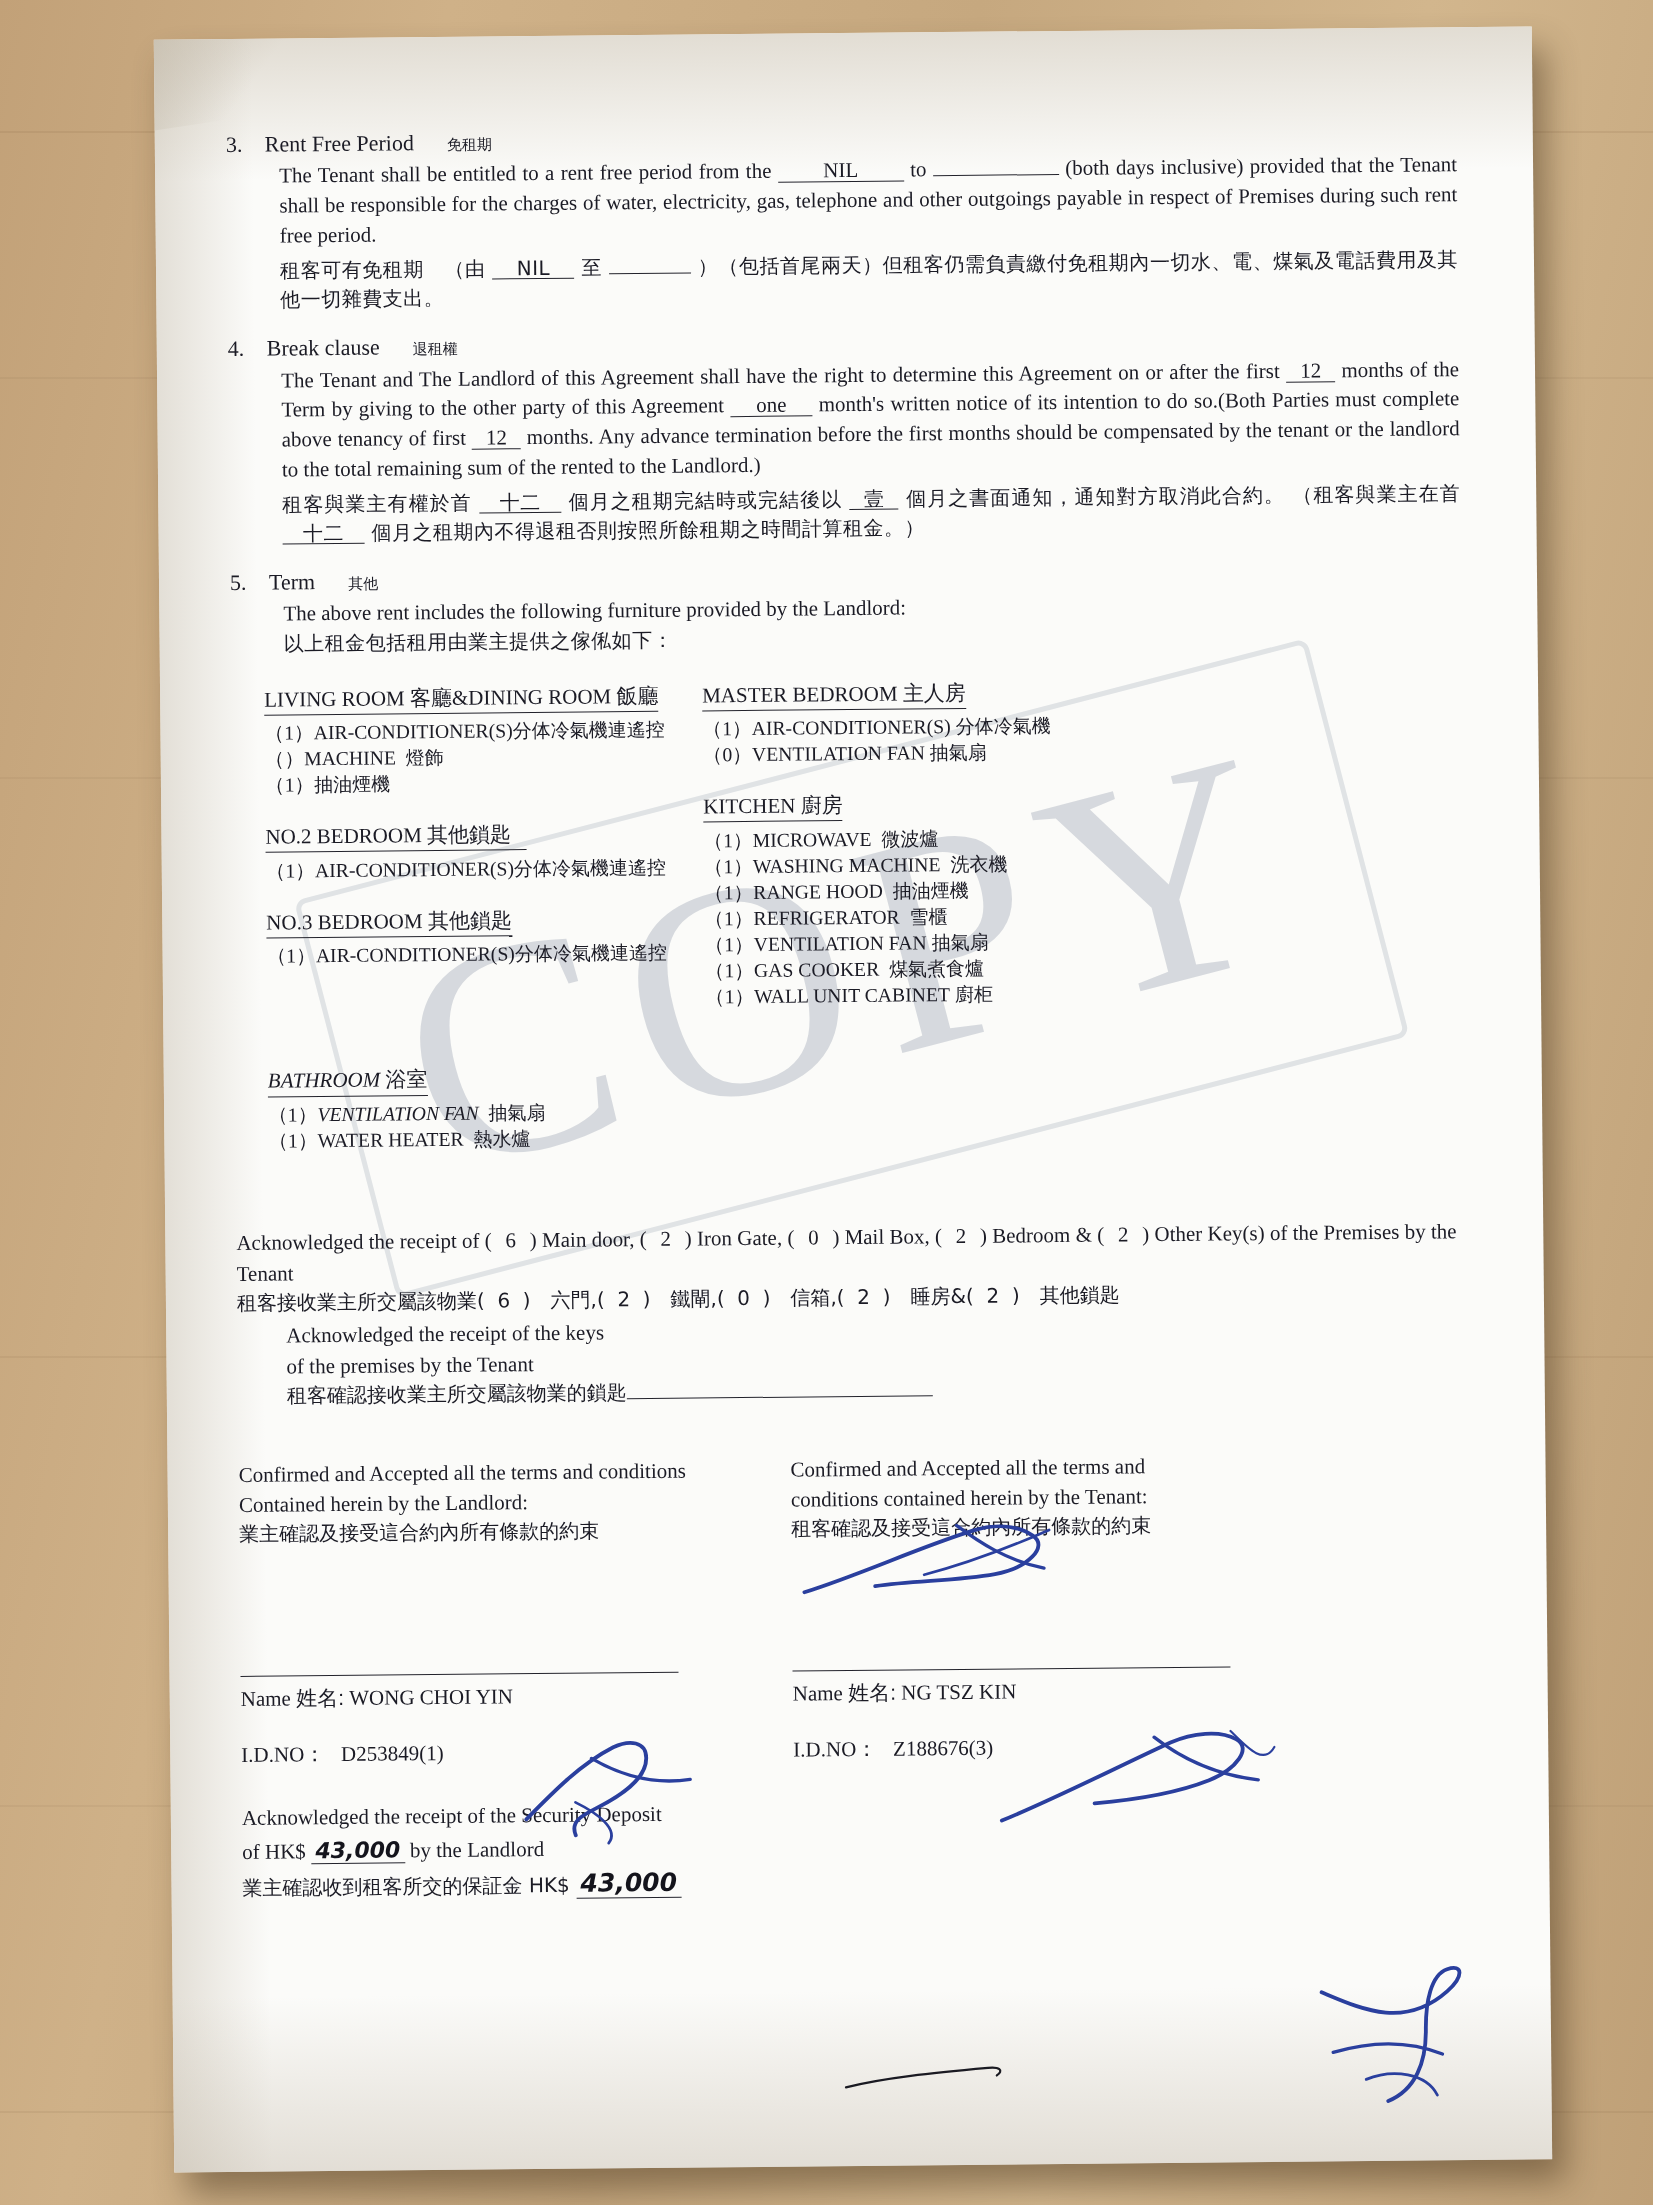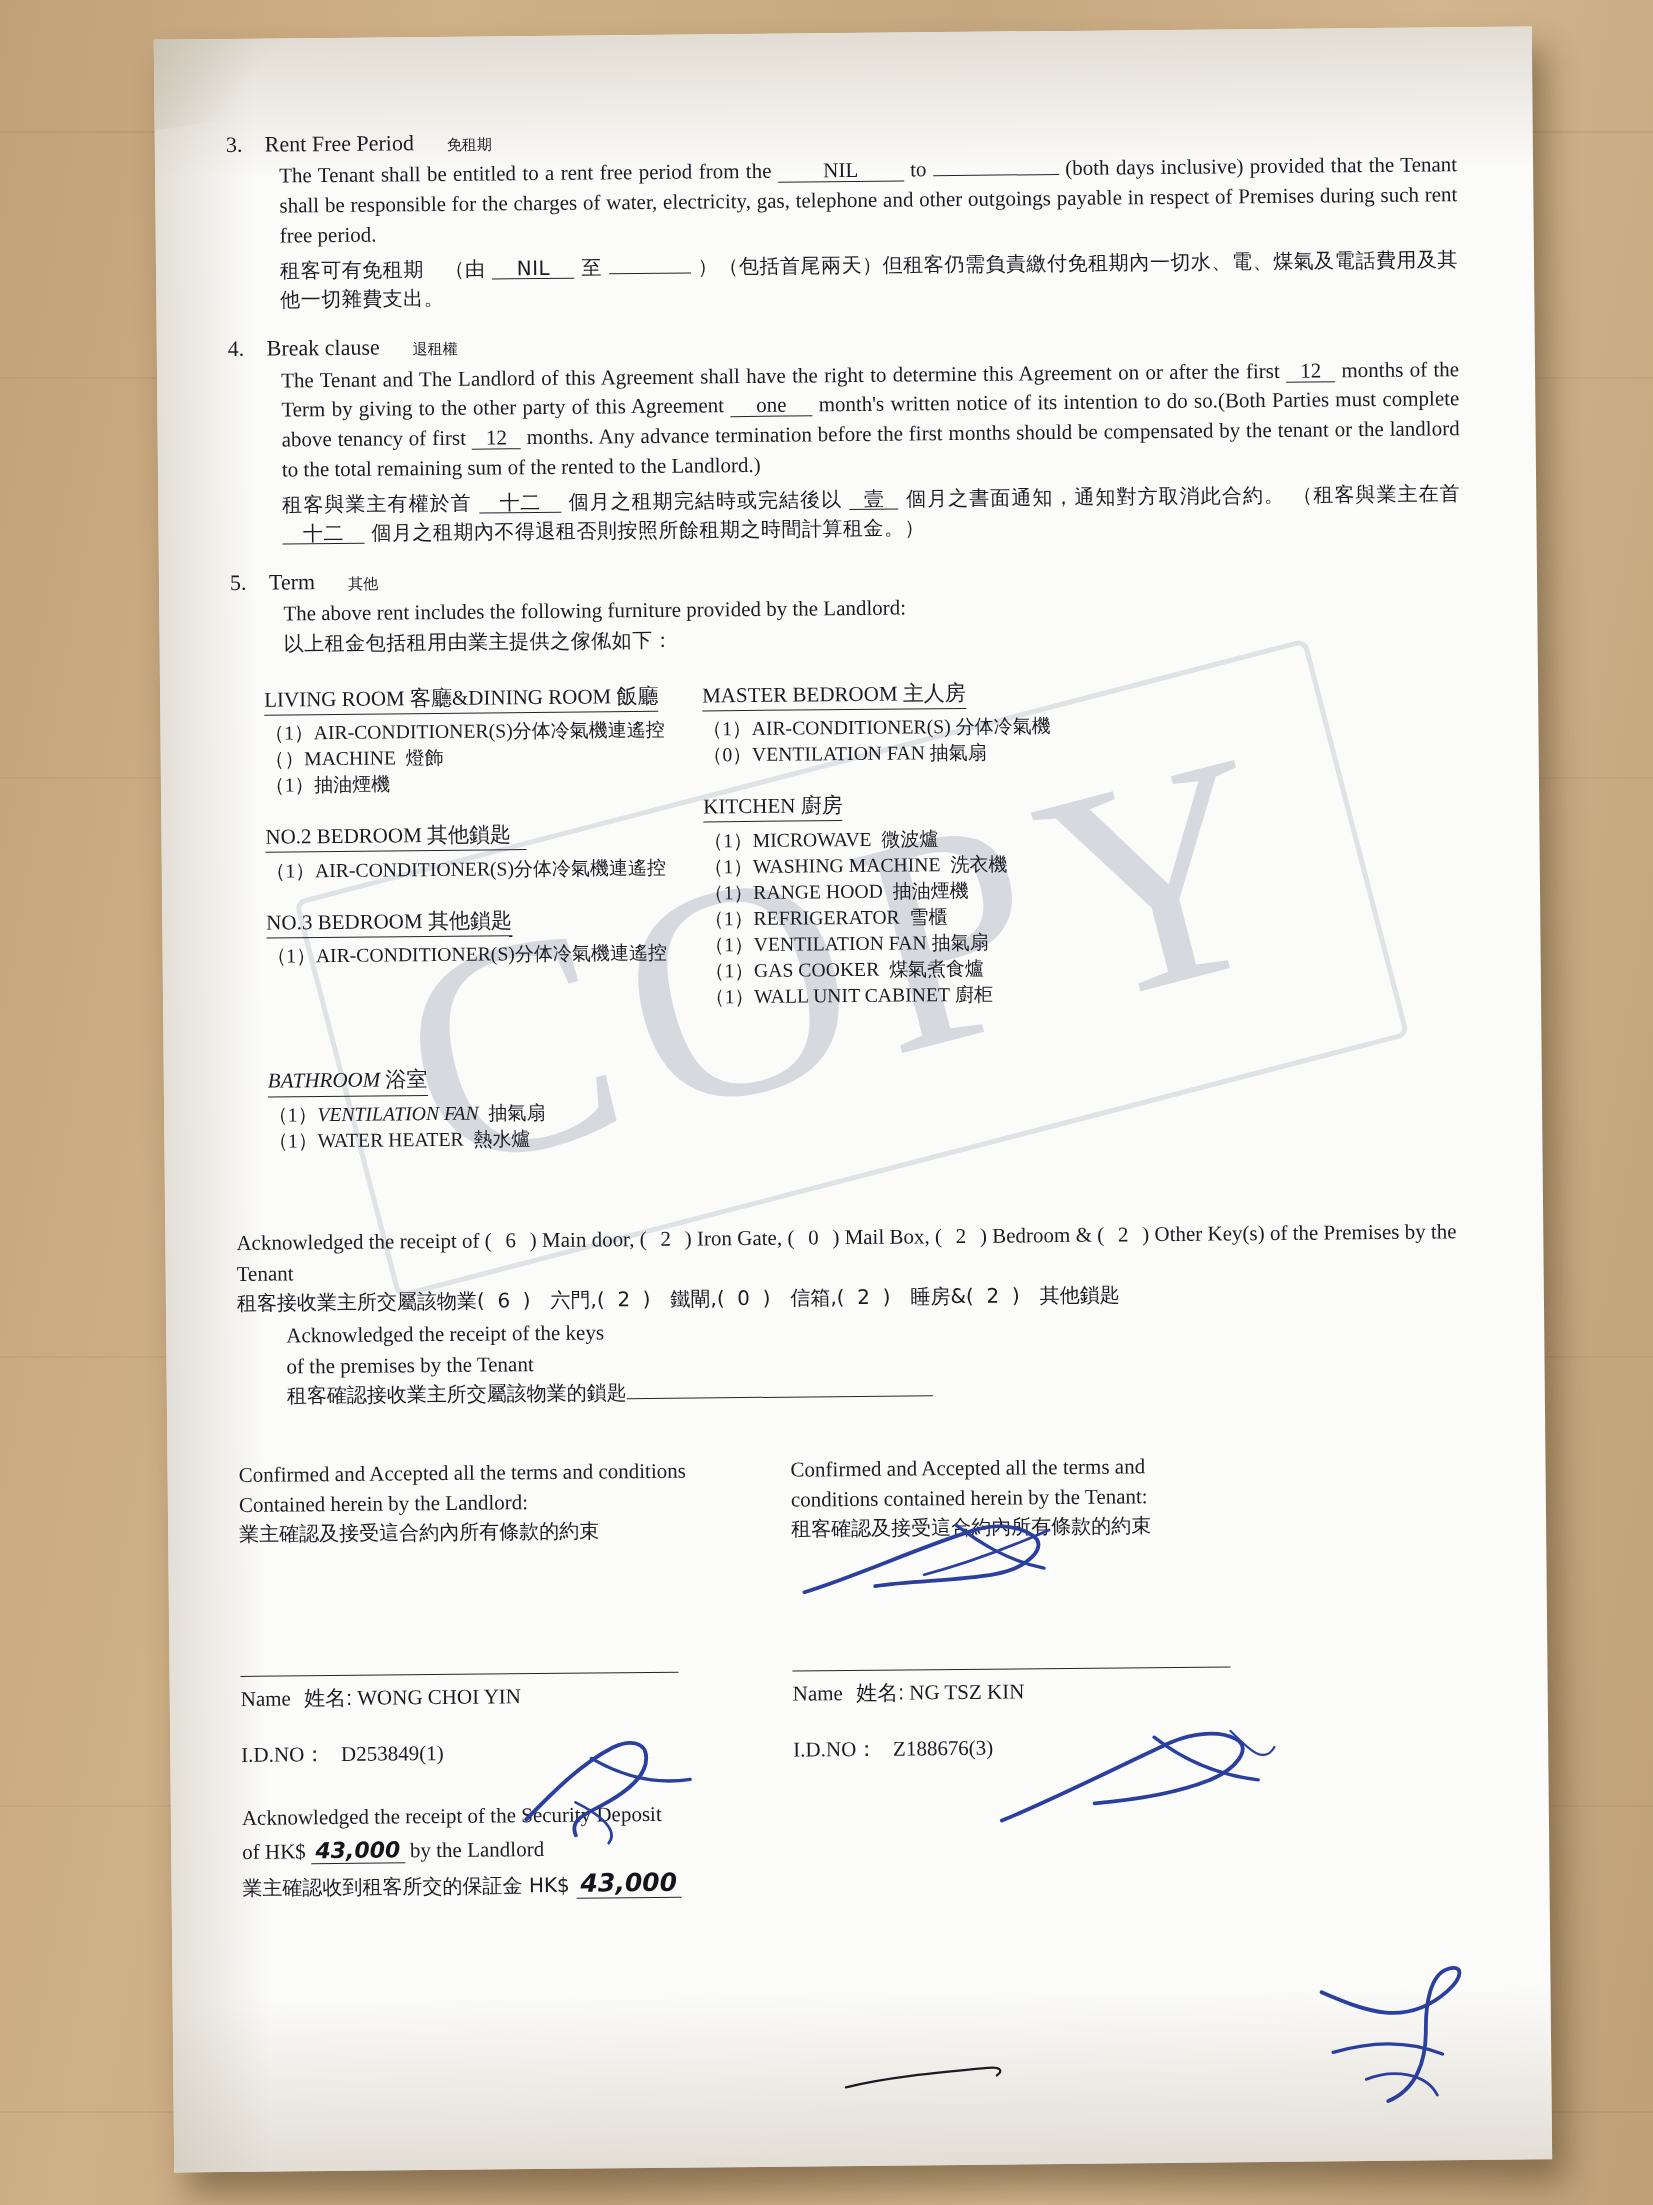--- a/index.html
+++ b/index.html
@@ -180,21 +180,21 @@
     font-size: 21px;
   }
   .sig-row .col-l { width: 552px; }
   .sig-row .col-r { width: 552px; }
   .sig-line {
     border-bottom: 1.1px solid #23232c;
     width: 438px;
     height: 2.2px;
     margin-bottom: 7.7px;
   }
-  .sig-name .cn { font-family: Liberation Sans, sans-serif; margin-left: 8px; }
+  .sig-name .cn { font-family: Liberation Sans, sans-serif; }
   .idrow { margin-top: 28.4px; display:flex; font-size: 21px; }
   .idrow .col-l { width: 552px; }
   .idrow .col-r { width: 552px; }
 
   .deposit {
     margin-top: 34px;
     font-size: 21px;
     line-height: 1.5;
   }
   .deposit .cn { font-family: "DejaVu Sans", sans-serif; font-size: 20px; }

